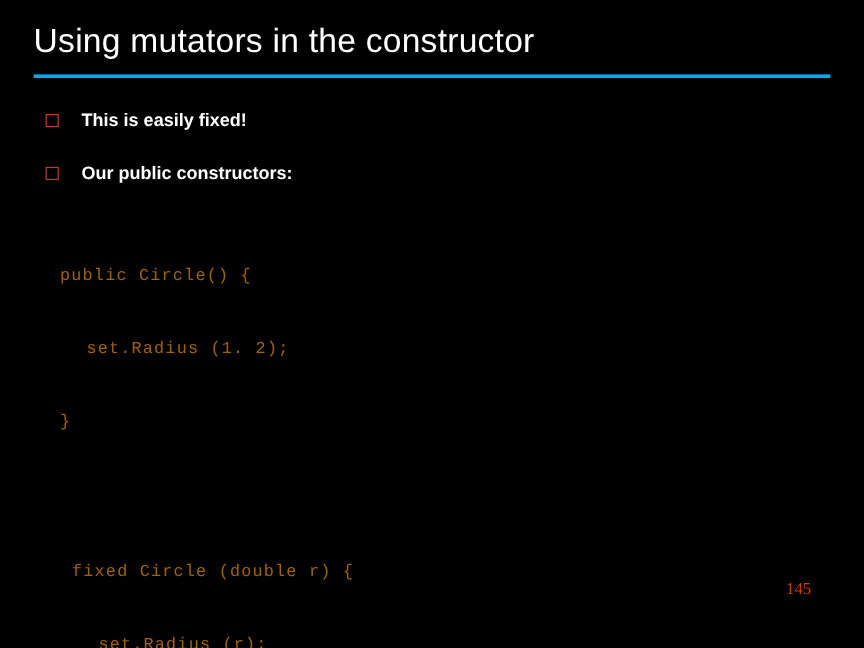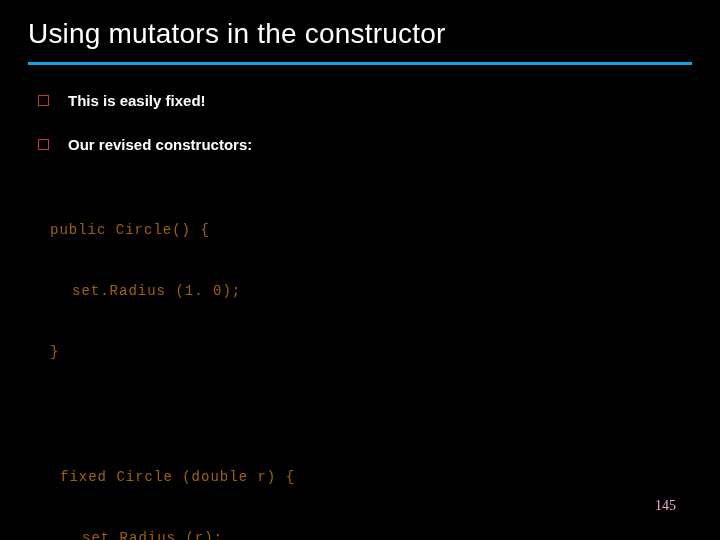--- a/index.html
+++ b/index.html
@@ -60,41 +60,41 @@
     line-height: 1.45;
     letter-spacing: 1px;
   }
   .code2 {
     margin-left: 32px;
   }
   .code .l1 { display: block; }
   .code .l2 { display: block; padding-left: 22px; }
   .pagenum {
     position: absolute;
-    bottom: 26px;
+    bottom: 40px;
     right: 44px;
-    color: #f9a8d4;
+    color: #c2410c;
     font-size: 14px;
     font-family: "Times New Roman", Times, serif;
   }
 </style>
 </head>
 <body>
 
 <div class="slide">
   <h1 class="title">Using mutators in the constructor</h1>
 
   <ul class="bullets">
     <li>This is easily fixed!</li>
-    <li>Our revised constructors:</li>
+    <li>Our public constructors:</li>
   </ul>
 
   <div class="code">
     <span class="l1">public Circle() {</span>
-    <span class="l2">set.Radius (1. 0);</span>
+    <span class="l2">set.Radius (1. 2);</span>
     <span class="l1">}</span>
   </div>
 
   <div class="code code2">
     <span class="l1">fixed Circle (double r) {</span>
     <span class="l2">set.Radius (r);</span>
     
   </div>
 
   <div class="pagenum">145</div>

